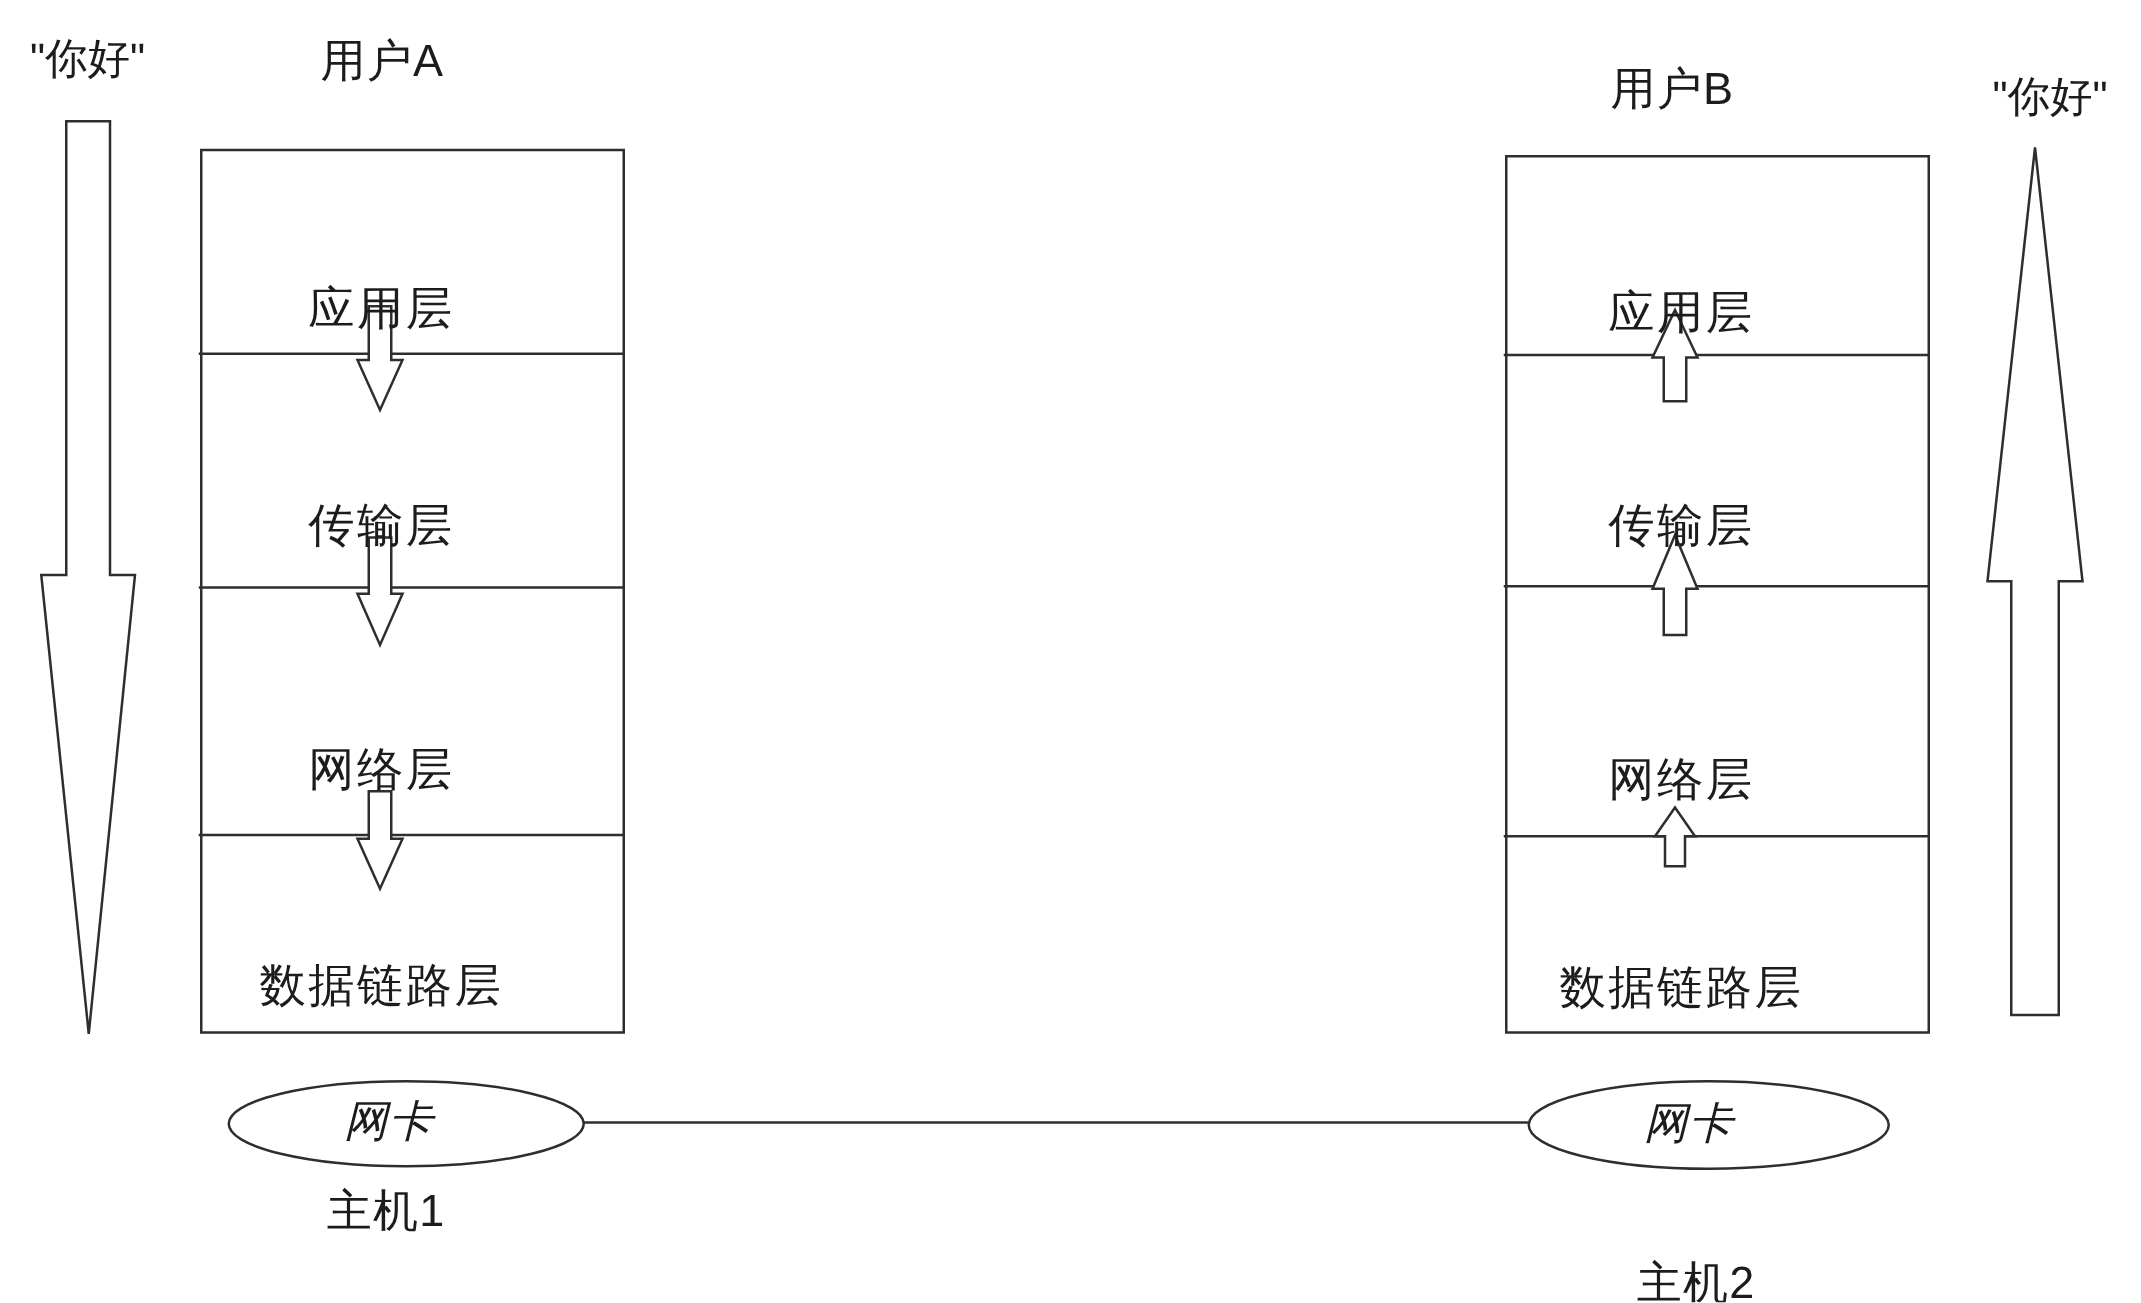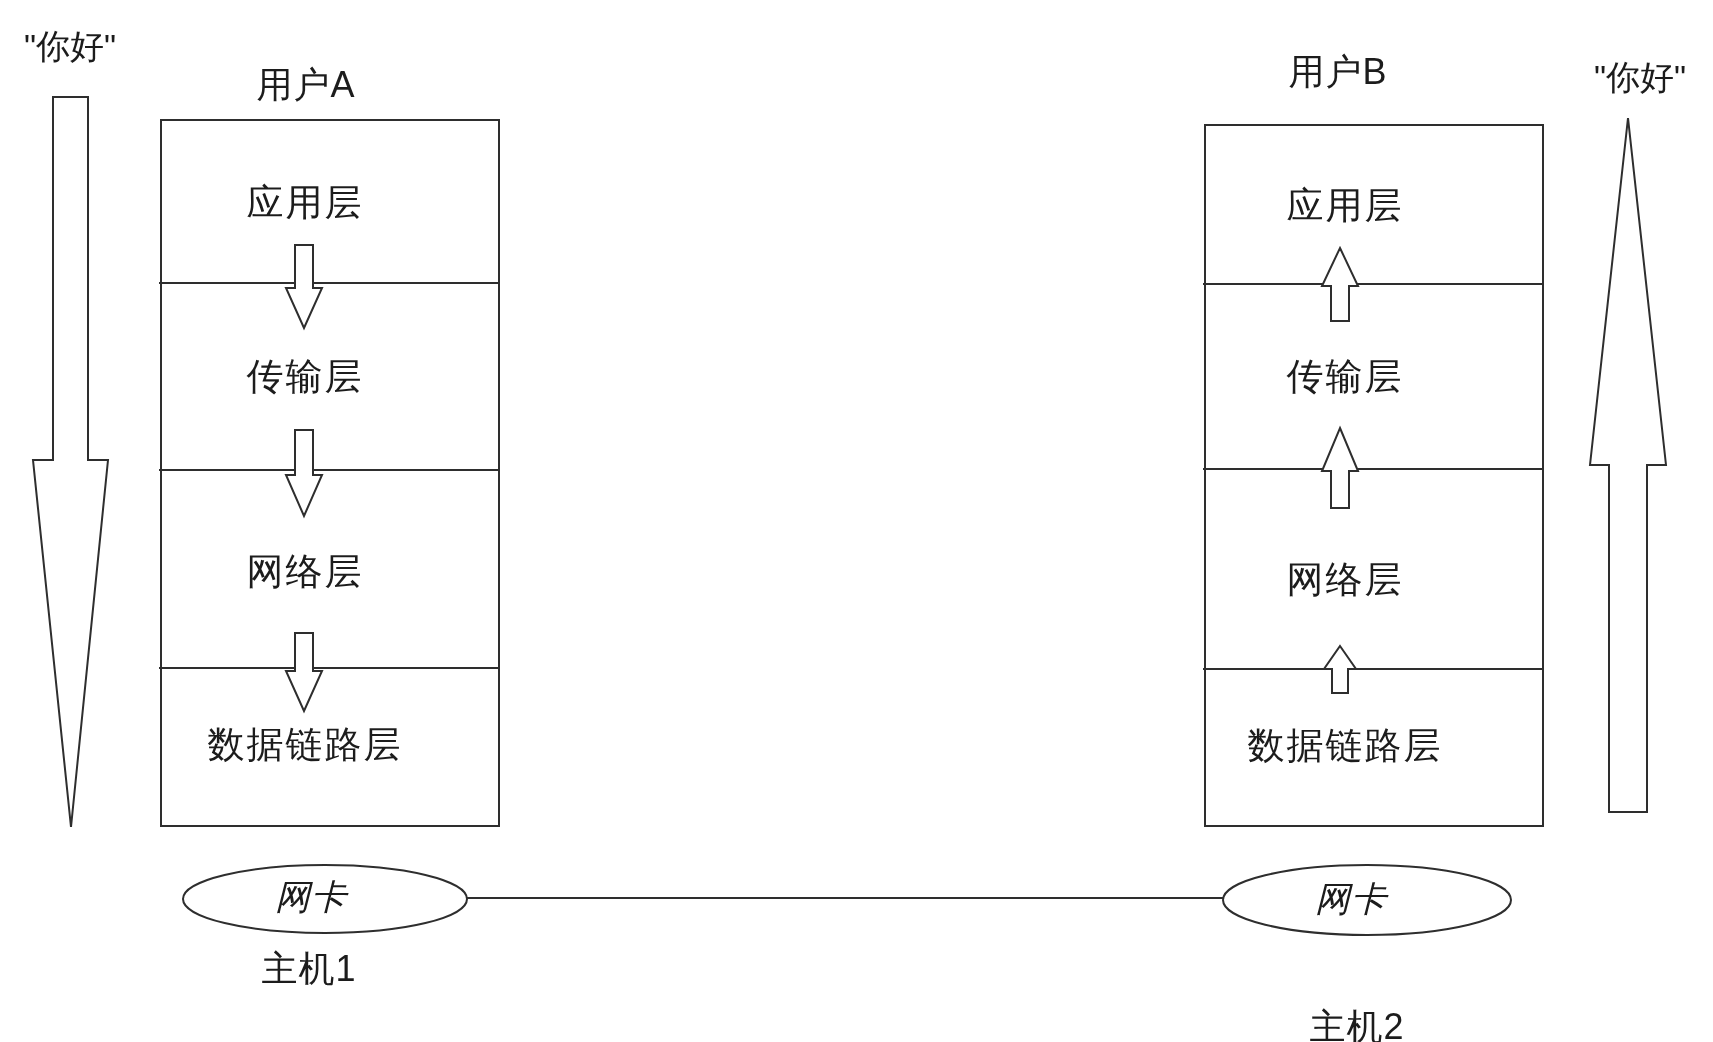--- a/index.html
+++ b/index.html
@@ -23,20 +23,21 @@
   }
   .label {
     position: absolute;
     transform: translate(-50%, -50%);
     white-space: nowrap;
     color: #1c1c1c;
   }
   .layer-label {
     font-size: 37px;
     letter-spacing: 2px;
+    margin-top: 44px;
   }
   .caption-label {
     font-size: 36px;
     letter-spacing: 1px;
   }
   .message-label {
     font-size: 34px;
   }
   .nic-label {
     font-size: 35px;
@@ -74,21 +75,21 @@
     <path fill="#ffffff" d="M1340 646 L1356 669 L1348 669 L1348 693 L1332 693 L1332 669 L1324 669 Z"></path>
 
     <line x1="467" y1="898" x2="1224" y2="898"></line>
 
     <ellipse cx="325" cy="899" rx="142" ry="34" fill="#ffffff"></ellipse>
     <ellipse cx="1367" cy="900" rx="144" ry="35" fill="#ffffff"></ellipse>
   </svg>
 
   <div class="label message-label" style="left:70px; top:47px;">"你好"</div>
 
-  <div class="label caption-label" style="left:306px; top:49px;margin-top:36px;">用户A</div>
+  <div class="label caption-label" style="left:306px; top:49px;">用户A</div>
 
   <div class="label caption-label" style="left:1338px; top:72px;">用户B</div>
 
   <div class="label message-label" style="left:1640px; top:78px;">"你好"</div>
 
   <div class="label layer-label" style="left:305px; top:203px;">应用层</div>
   <div class="label layer-label" style="left:305px; top:377px;">传输层</div>
   <div class="label layer-label" style="left:305px; top:572px;">网络层</div>
   <div class="label layer-label" style="left:305px; top:745px;">数据链路层</div>
 

